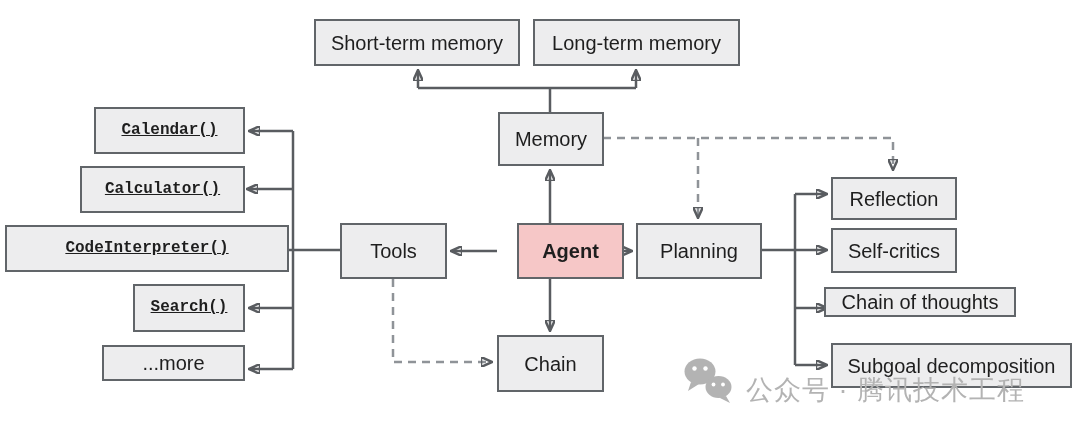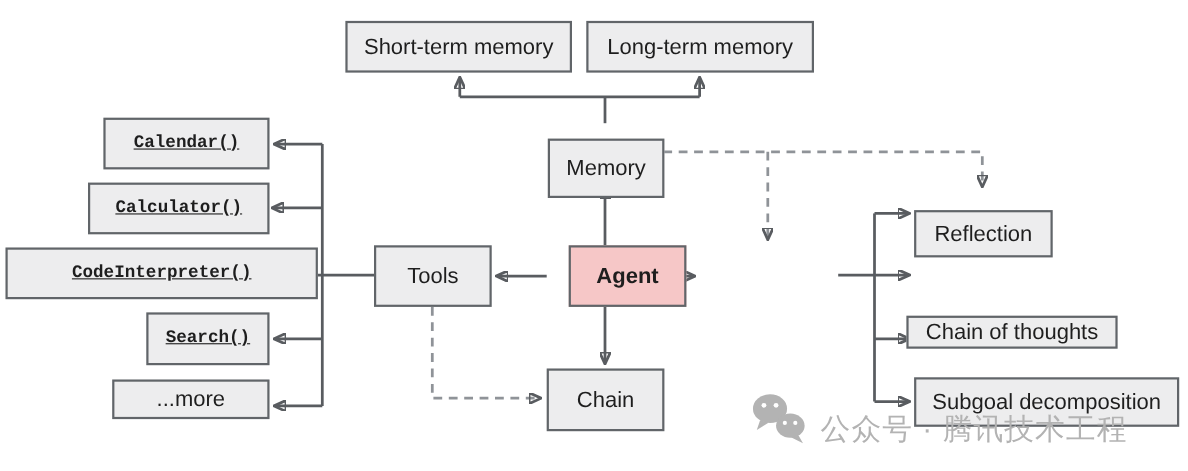--- a/index.html
+++ b/index.html
@@ -99,32 +99,34 @@
     <path d="M795,308 H826" marker-end="url(#ah-solid)"></path>
     <path d="M795,365 H826" marker-end="url(#ah-solid)"></path>
 
     <path class="dashed" d="M603,138 H893 V169" marker-end="url(#ah-dash)"></path>
     <path class="dashed" d="M698,138 V217" marker-end="url(#ah-dash)"></path>
     <path class="dashed" d="M393,279 V362 H491" marker-end="url(#ah-dash)"></path>
   </svg>
 
   <div class="node" style="left:314px;top:19px;width:206px;height:47px;">Short-term memory</div>
   <div class="node" style="left:533px;top:19px;width:207px;height:47px;">Long-term memory</div>
-  <div class="node" style="left:498px;top:126px;width:106px;height:54px;">Memory</div>
+  <div class="node" style="left:498px;top:112px;width:106px;height:54px;">Memory</div>
   <div class="node agent" style="left:497px;top:223px;width:107px;height:56px;">Agent</div>
   <div class="node" style="left:340px;top:223px;width:107px;height:56px;">Tools</div>
+  <div class="node" style="left:636px;top:223px;width:126px;height:56px;">Planning</div>
   <div class="node" style="left:497px;top:335px;width:107px;height:57px;">Chain</div>
 
   <div class="node mono" style="left:94px;top:107px;width:151px;height:47px;">Calendar()</div>
   <div class="node mono" style="left:80px;top:166px;width:165px;height:47px;">Calculator()</div>
   <div class="node mono" style="left:5px;top:225px;width:284px;height:47px;">CodeInterpreter()</div>
   <div class="node mono" style="left:133px;top:284px;width:112px;height:48px;">Search()</div>
   <div class="node" style="left:102px;top:345px;width:143px;height:36px;">...more</div>
 
-  <div class="node" style="left:831px;top:191px;width:126px;height:43px;">Reflection</div>
+  <div class="node" style="left:831px;top:177px;width:126px;height:43px;">Reflection</div>
+  <div class="node" style="left:831px;top:228px;width:126px;height:45px;">Self-critics</div>
   <div class="node" style="left:824px;top:287px;width:192px;height:30px;">Chain of thoughts</div>
   <div class="node" style="left:831px;top:343px;width:241px;height:45px;">Subgoal decomposition</div>
 
   <div class="watermark">
     <svg class="wechat-svg" width="50" height="46" viewBox="0 0 50 46" xmlns="http://www.w3.org/2000/svg">
       <ellipse cx="16" cy="13.5" rx="15.5" ry="13" fill="var(--watermark)"></ellipse>
       <polygon points="7,24 4,33 15,26" fill="var(--watermark)"></polygon>
       <circle cx="10.5" cy="10.5" r="2.2" fill="#ffffff"></circle>
       <circle cx="21.5" cy="10.5" r="2.2" fill="#ffffff"></circle>
       <ellipse cx="34.5" cy="29" rx="13" ry="11" fill="var(--watermark)"></ellipse>

